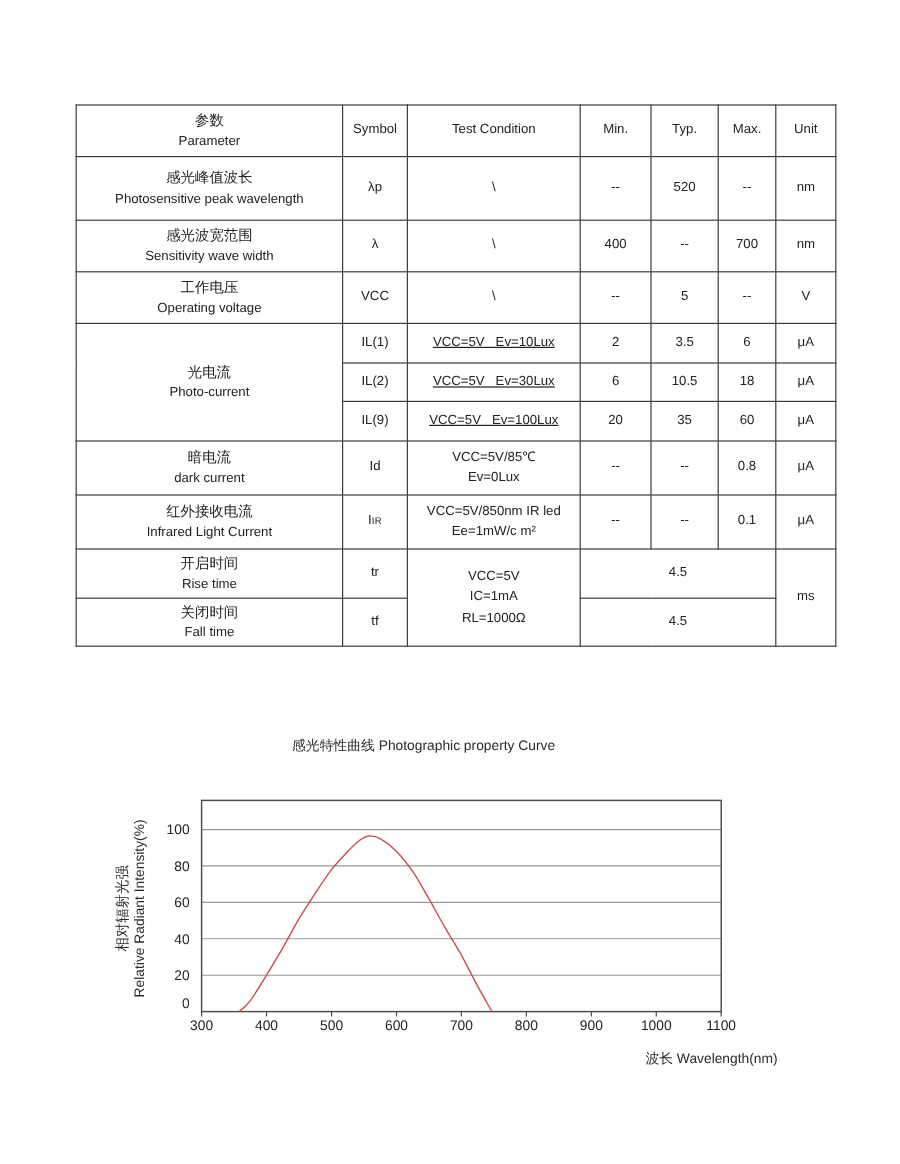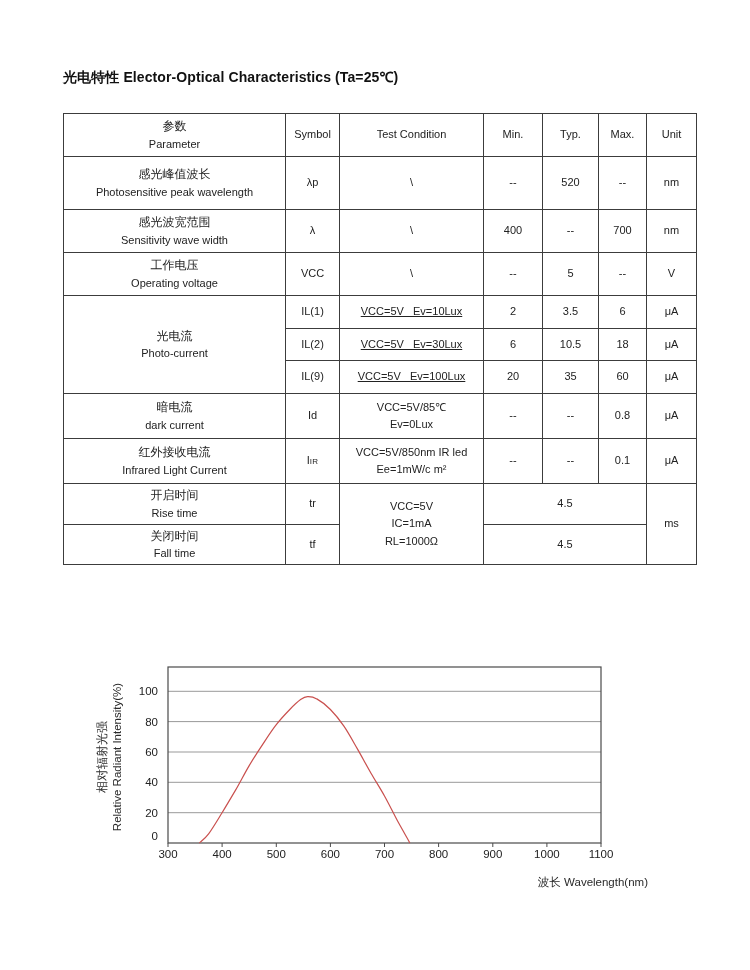--- a/index.html
+++ b/index.html
@@ -3,21 +3,21 @@
 <meta charset="utf-8">
 <style>
   html,body{margin:0;padding:0;}
   body{width:750px;height:970px;background:#fff;position:relative;overflow:hidden;
        font-family:"Liberation Sans",sans-serif;color:#1f1f1f;}
   .page{position:absolute;inset:0;background:#ffffff;}
   .h1{position:absolute;font-size:14px;font-weight:bold;color:#111;white-space:nowrap;letter-spacing:.1px;}
   #t1{left:63px;top:67px;}
   #t2{left:60px;top:561px;}
 
-  table.spec{position:absolute;left:63px;top:113px;width:633px;border-collapse:collapse;
+  table.spec{position:absolute;left:63px;top:87px;width:633px;border-collapse:collapse;
              table-layout:fixed;font-size:11px;color:#222;}
   table.spec td{border:1px solid #3c3c3c;text-align:center;vertical-align:middle;padding:0 2px;
                 line-height:1.55;}
   td .zh{font-size:12px;}
   td .en{font-size:11px;}
   .pre{white-space:pre-wrap;text-decoration:underline;}
   .sym-sub{font-size:8px;letter-spacing:.3px;}
 
   .chart-title{position:absolute;top:614px;left:103px;width:500px;text-align:center;
                font-size:11.5px;color:#2a2a2a;white-space:nowrap;}
@@ -30,21 +30,20 @@
   .ylabel .en{font-size:11.5px;}
 
   #chart-svg{position:absolute;left:0;top:596px;}
   #chart-svg text{font-family:"Liberation Sans",sans-serif;font-size:11.5px;fill:#222;}
 </style>
 </head>
 <body>
 
 <div class="page">
 
-  <div class="h1" id="t1">光电特性 Elector-Optical Characteristics (Ta=25℃)</div>
 
   <table class="spec">
     <colgroup>
       <col style="width:222px">
         <col style="width:54px">
         <col style="width:144px">
       <col style="width:59px">
         <col style="width:56px">
         <col style="width:48px">
         <col style="width:50px">
@@ -182,20 +181,21 @@
           <div class="zh">关闭时间</div>
           <div class="en">Fall time</div>
         </td>
         <td>tf</td>
         <td colspan="3">4.5</td>
       </tr>
     </tbody>
   </table>
 
 
+  <div class="chart-title">感光特性曲线  Photographic property Curve</div>
 
   <div class="ylabel">
     <div class="zh">相对辐射光强</div>
     <div class="en">Relative Radiant Intensity(%)</div>
   </div>
 
   <svg id="chart-svg" width="750" height="310">
       <line x1="168" y1="216.7" x2="601" y2="216.7" stroke="#999999" stroke-width="1"></line>
       <line x1="168" y1="186.3" x2="601" y2="186.3" stroke="#999999" stroke-width="1"></line>
       <line x1="168" y1="156.0" x2="601" y2="156.0" stroke="#999999" stroke-width="1"></line>

